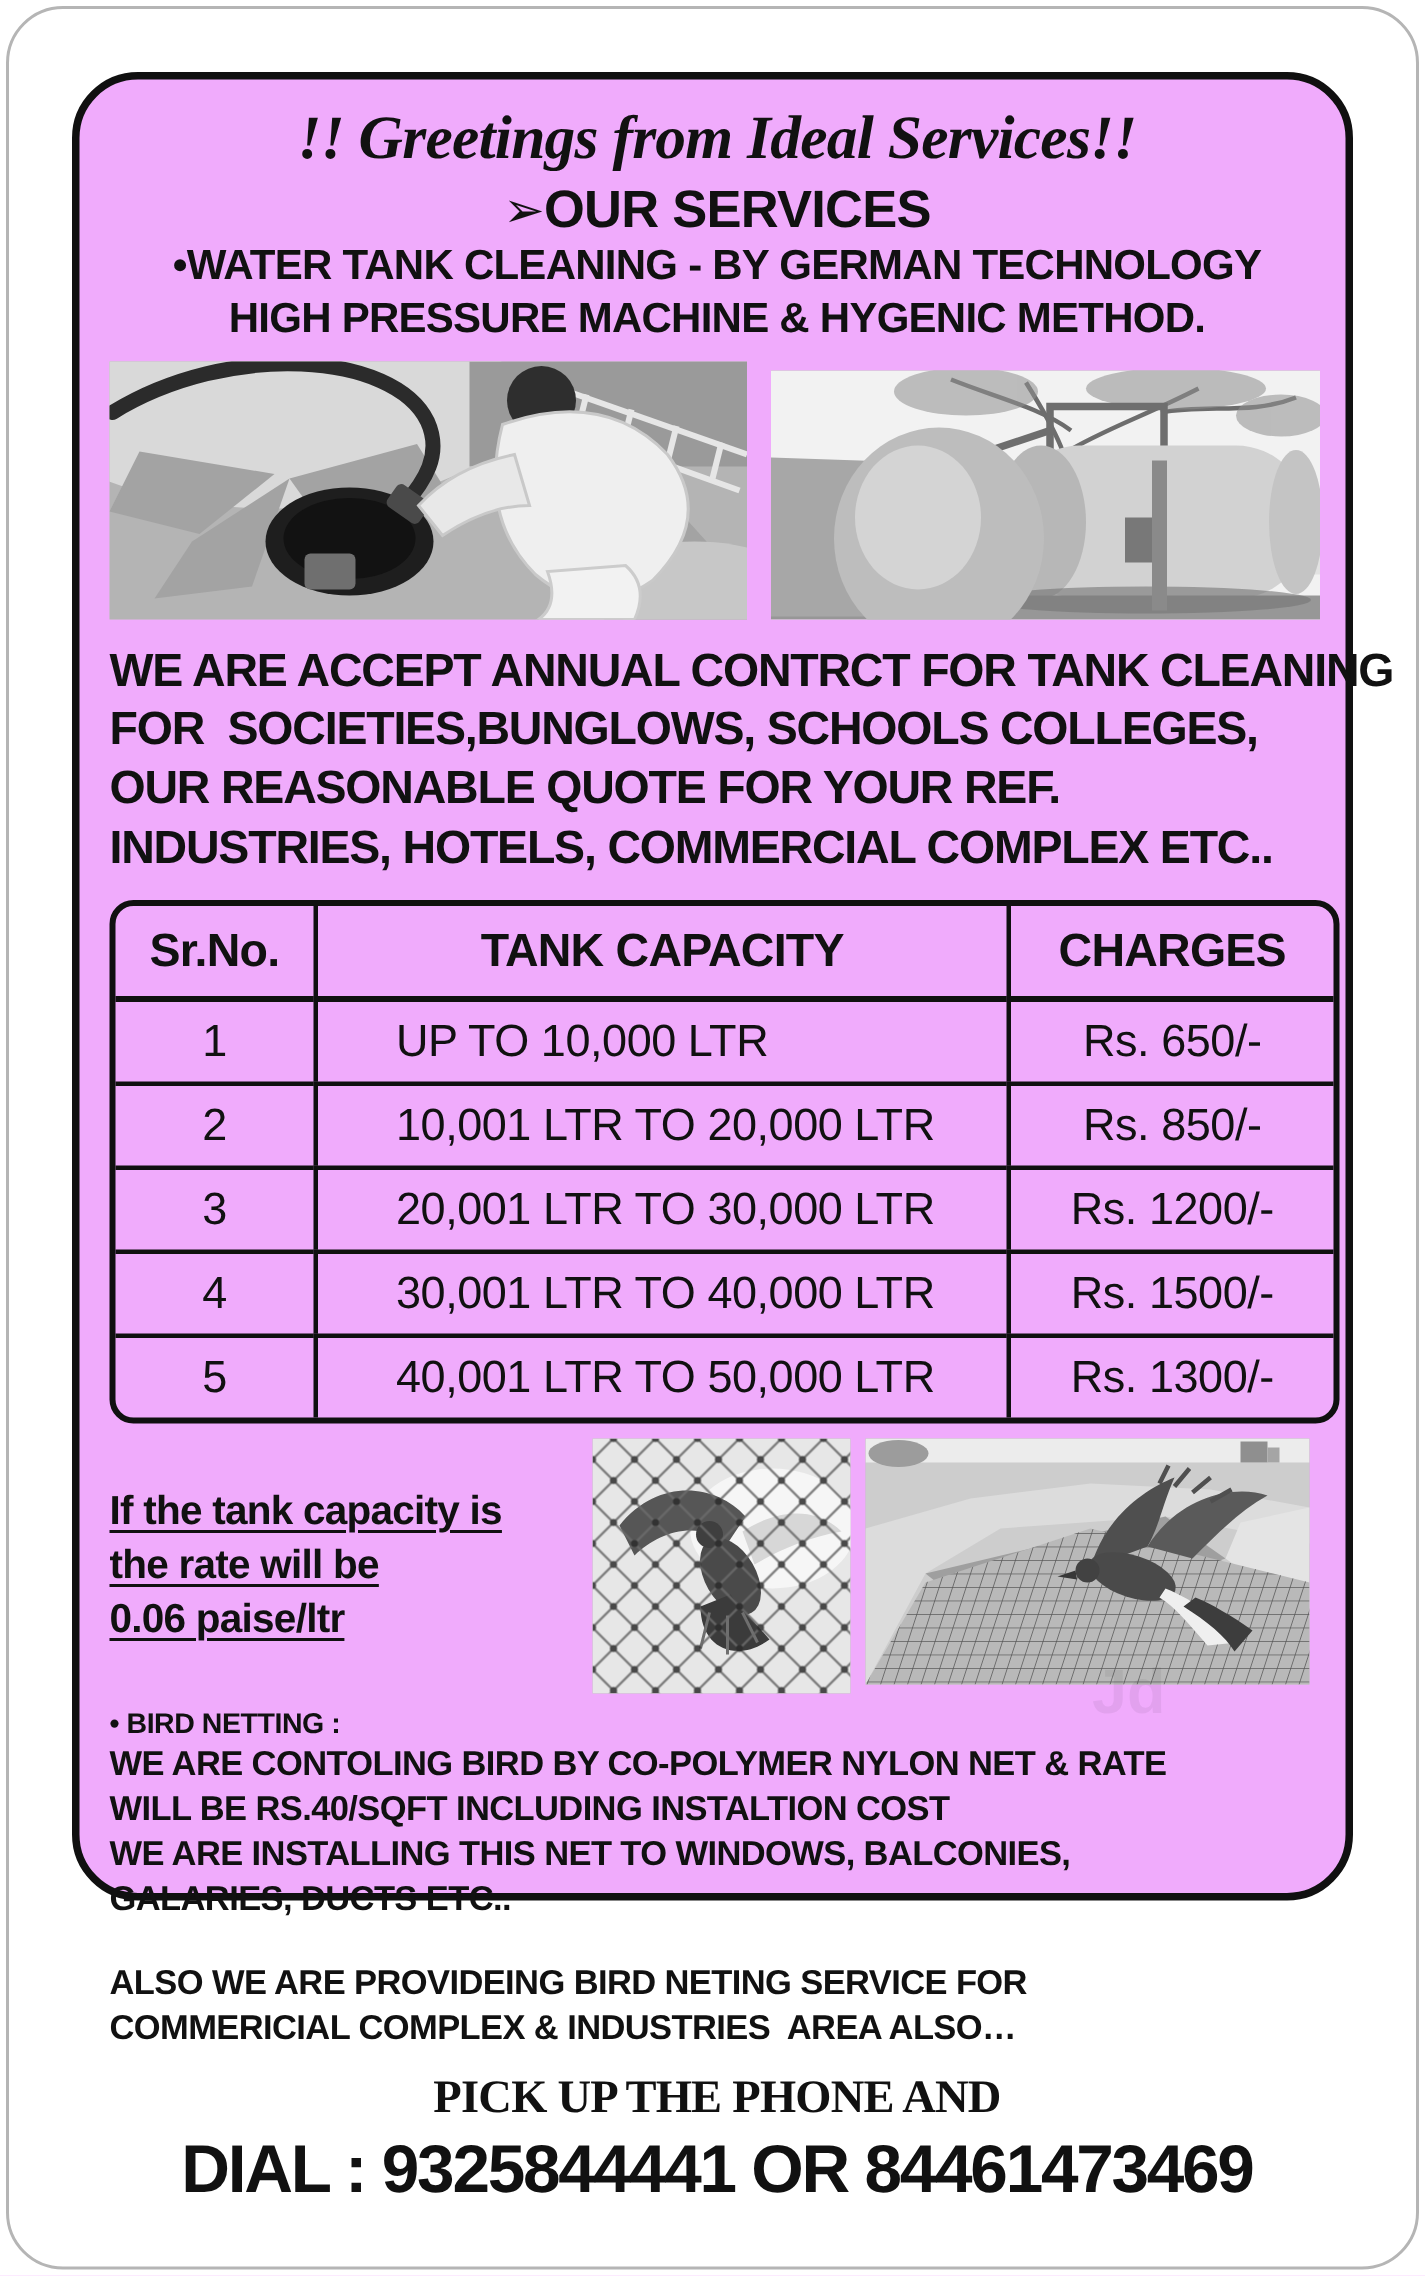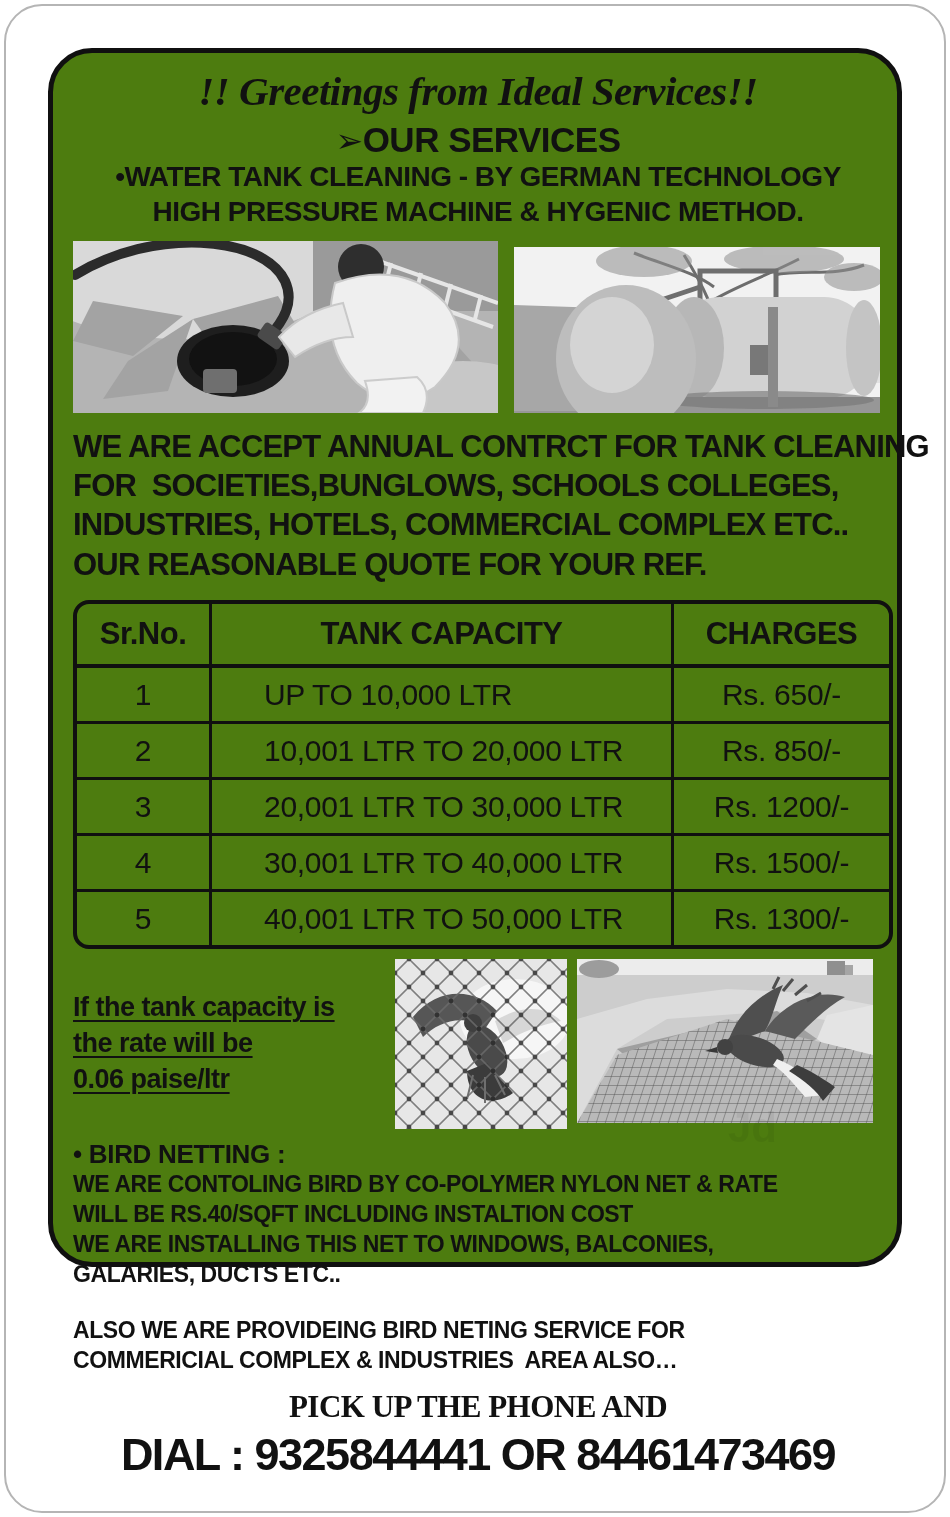--- a/index.html
+++ b/index.html
@@ -1,18 +1,18 @@
 <!DOCTYPE html>
 <html><head>
 <meta charset="utf-8">
 <style>
   html,body{margin:0;padding:0;background:#ffffff;}
   body{width:950px;height:1517px;position:relative;font-family:"Liberation Sans",sans-serif;color:#111;overflow:hidden;}
   .outer-rim{position:absolute;left:4px;top:4px;right:4px;bottom:4px;border:2px solid #b5b5b5;border-radius:38px;pointer-events:none;}
-  .frame{position:absolute;left:48px;top:48px;width:854px;height:1219px;box-sizing:border-box;border:5px solid #101010;border-radius:44px;padding:10px 14px 0 20px;background:#4d7c0f;}
+  .frame{position:absolute;left:48px;top:48px;width:854px;height:1219px;box-sizing:border-box;border:5px solid #101010;border-radius:44px;padding:10px 14px 0 20px;background:#f0abfc;}
   .center{text-align:center;}
   .greeting{font-family:"Liberation Serif",serif;font-style:italic;font-weight:700;font-size:41px;line-height:1.1;margin-top:6px;letter-spacing:-0.5px;}
   .services-line{font-size:35px;font-weight:700;line-height:1.15;margin-top:6px;letter-spacing:-0.5px;}
   .arrow-glyph{font-weight:400;font-size:33px;}
   .svc-sub{font-size:28px;font-weight:700;line-height:1.22;letter-spacing:-0.5px;}
   .photos-row{display:flex;align-items:flex-end;gap:16px;margin-top:12px;}
   .photo{display:block;background:#c0c0c0;}
   .intro{margin-top:14px;font-size:31px;font-weight:700;line-height:1.27;letter-spacing:-0.8px;}
   .line{white-space:pre;}
   table.pricing{border-collapse:separate;border-spacing:0;border:4px solid #101010;border-radius:16px;margin-top:16px;width:812px;table-layout:fixed;}
@@ -24,21 +24,21 @@
   table.pricing td.sr{text-align:center;}
   table.pricing td.cap{text-align:left;padding-left:52px;}
   table.pricing td.chg{text-align:center;margin-top:12px;}
   table.pricing th+th, table.pricing td+td{border-left:3px solid #101010;}
   table.pricing thead th{border-bottom:4px solid #101010;}
   table.pricing tbody tr+tr td{border-top:3px solid #101010;}
   .note-row{display:flex;align-items:center;margin-top:10px;}
   .cap-note{width:322px;font-size:27px;font-weight:700;line-height:1.33;letter-spacing:-0.5px;}
   .cap-note .line{text-decoration:underline;text-underline-offset:4px;text-decoration-thickness:2px;}
   .net-photos{display:flex;align-items:flex-start;gap:10px;}
-  .bird-heading{font-size:26px;font-weight:700;margin-top:10px;letter-spacing:-0.3px;}
+  .bird-heading{font-size:19px;font-weight:700;margin-top:10px;letter-spacing:-0.3px;}
   .bird-para{font-size:23px;font-weight:700;line-height:1.3;letter-spacing:-0.4px;}
   .bird-para2{margin-top:26px;}
   .pick{font-size:31px;font-weight:700;margin-top:14px;letter-spacing:-0.5px;font-family:Liberation Serif, serif;}
   .dial{font-size:45px;font-weight:700;margin-top:4px;letter-spacing:-1.5px;}
   .watermark{position:absolute;right:120px;bottom:110px;font-size:42px;font-weight:700;color:#000;opacity:0.05;}
 </style>
 </head>
 <body>
 
 <div class="outer-rim"></div>
@@ -117,22 +117,22 @@
         <ellipse cx="98" cy="98" rx="42" ry="48" fill="#d4d4d4"></ellipse>
         <rect x="236" y="98" width="26" height="30" fill="#787878"></rect>
         <rect x="254" y="60" width="10" height="100" fill="#8a8a8a"></rect>
       </g>
     </svg>
   </div>
 
   <div class="intro">
     <div class="line">WE ARE ACCEPT ANNUAL CONTRCT FOR TANK CLEANING</div>
     <div class="line">FOR  SOCIETIES,BUNGLOWS, SCHOOLS COLLEGES,</div>
+    <div class="line">OUR REASONABLE QUOTE FOR YOUR REF.</div>
     <div class="line">INDUSTRIES, HOTELS, COMMERCIAL COMPLEX ETC..</div>
-    <div class="line">OUR REASONABLE QUOTE FOR YOUR REF.</div>
   </div>
 
   <table class="pricing">
     <colgroup>
         <col class="c1">
         <col class="c2">
         <col class="c3">
       </colgroup>
     <thead>
       <tr>

